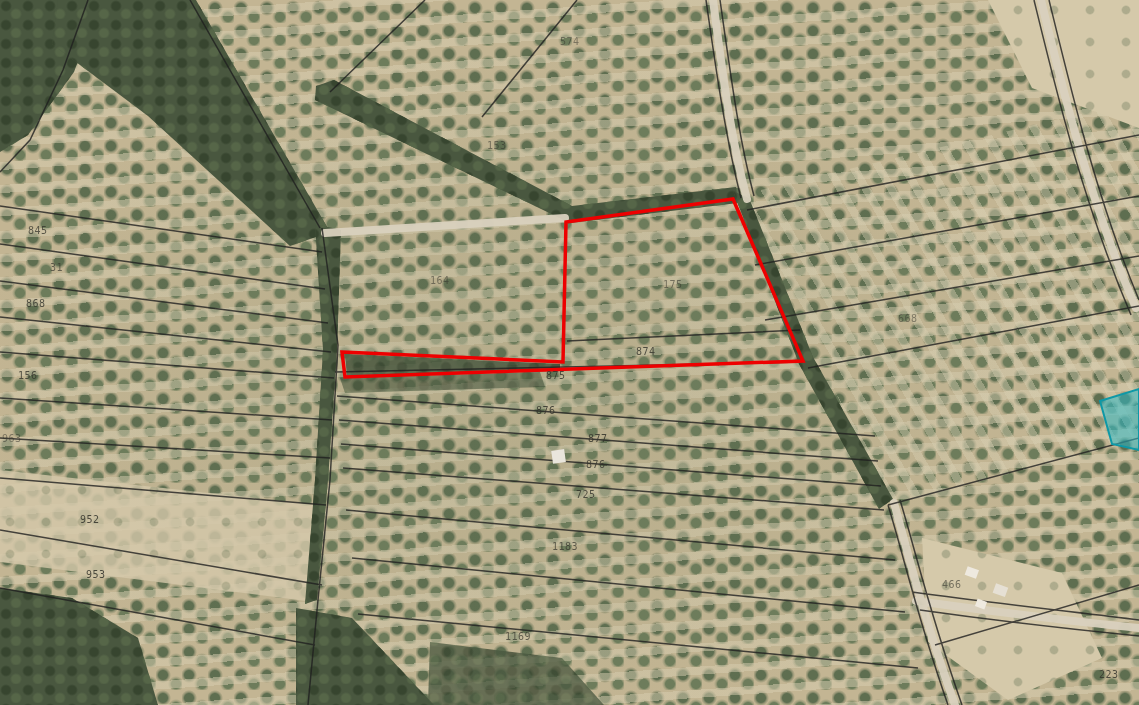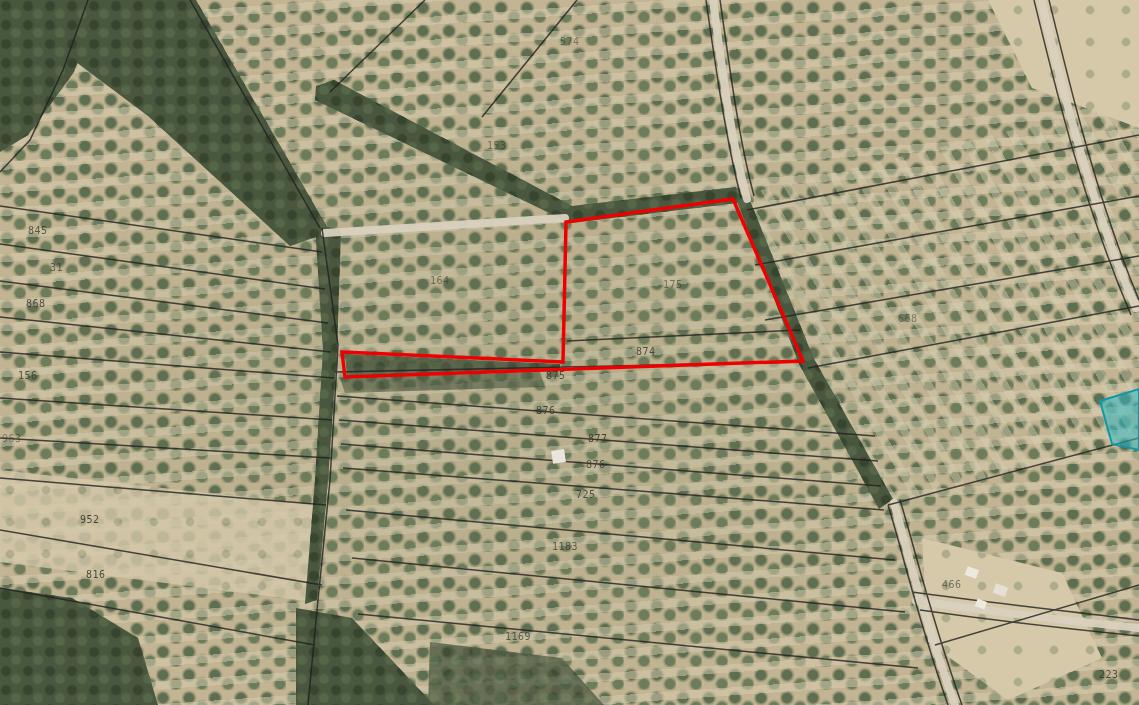--- a/index.html
+++ b/index.html
@@ -149,21 +149,21 @@
     <polygon fill="none" stroke="#ee0000" stroke-width="3.5" stroke-linejoin="miter" points="342,352 563,362 566,222 733,199 803,361 345,377"></polygon>
   </svg>
 
   <div id="labels">
       <div class="parcel-label" style="left: 28px; top: 225px; opacity: 0.75;">845</div>
       <div class="parcel-label" style="left: 34px; top: 262px; opacity: 0.65; margin-left: 16px;">31</div>
       <div class="parcel-label" style="left: 26px; top: 298px; opacity: 0.8;">868</div>
       <div class="parcel-label" style="left: 18px; top: 358px; opacity: 0.8; margin-top: 12px;">156</div>
       <div class="parcel-label" style="left: 2px; top: 433px; opacity: 0.5;">963</div>
       <div class="parcel-label" style="left: 80px; top: 514px; opacity: 0.85;">952</div>
-      <div class="parcel-label" style="left: 86px; top: 569px; opacity: 0.85;">816</div>
+      <div class="parcel-label" style="left: 86px; top: 569px; opacity: 0.85;">953</div>
       <div class="parcel-label" style="left: 487px; top: 140px; opacity: 0.55;">153</div>
       <div class="parcel-label" style="left: 560px; top: 36px; opacity: 0.5;">574</div>
       <div class="parcel-label" style="left: 430px; top: 275px; opacity: 0.55;">164</div>
       <div class="parcel-label" style="left: 663px; top: 279px; opacity: 0.55;">175</div>
       <div class="parcel-label" style="left: 636px; top: 346px; opacity: 0.8;">874</div>
       <div class="parcel-label" style="left: 546px; top: 370px; opacity: 0.8;">875</div>
       <div class="parcel-label" style="left: 536px; top: 405px; opacity: 0.85;">876</div>
       <div class="parcel-label" style="left: 588px; top: 433px; opacity: 0.85;">877</div>
       <div class="parcel-label" style="left: 586px; top: 459px; opacity: 0.8;">876</div>
       <div class="parcel-label" style="left: 576px; top: 489px; opacity: 0.8;">725</div>

